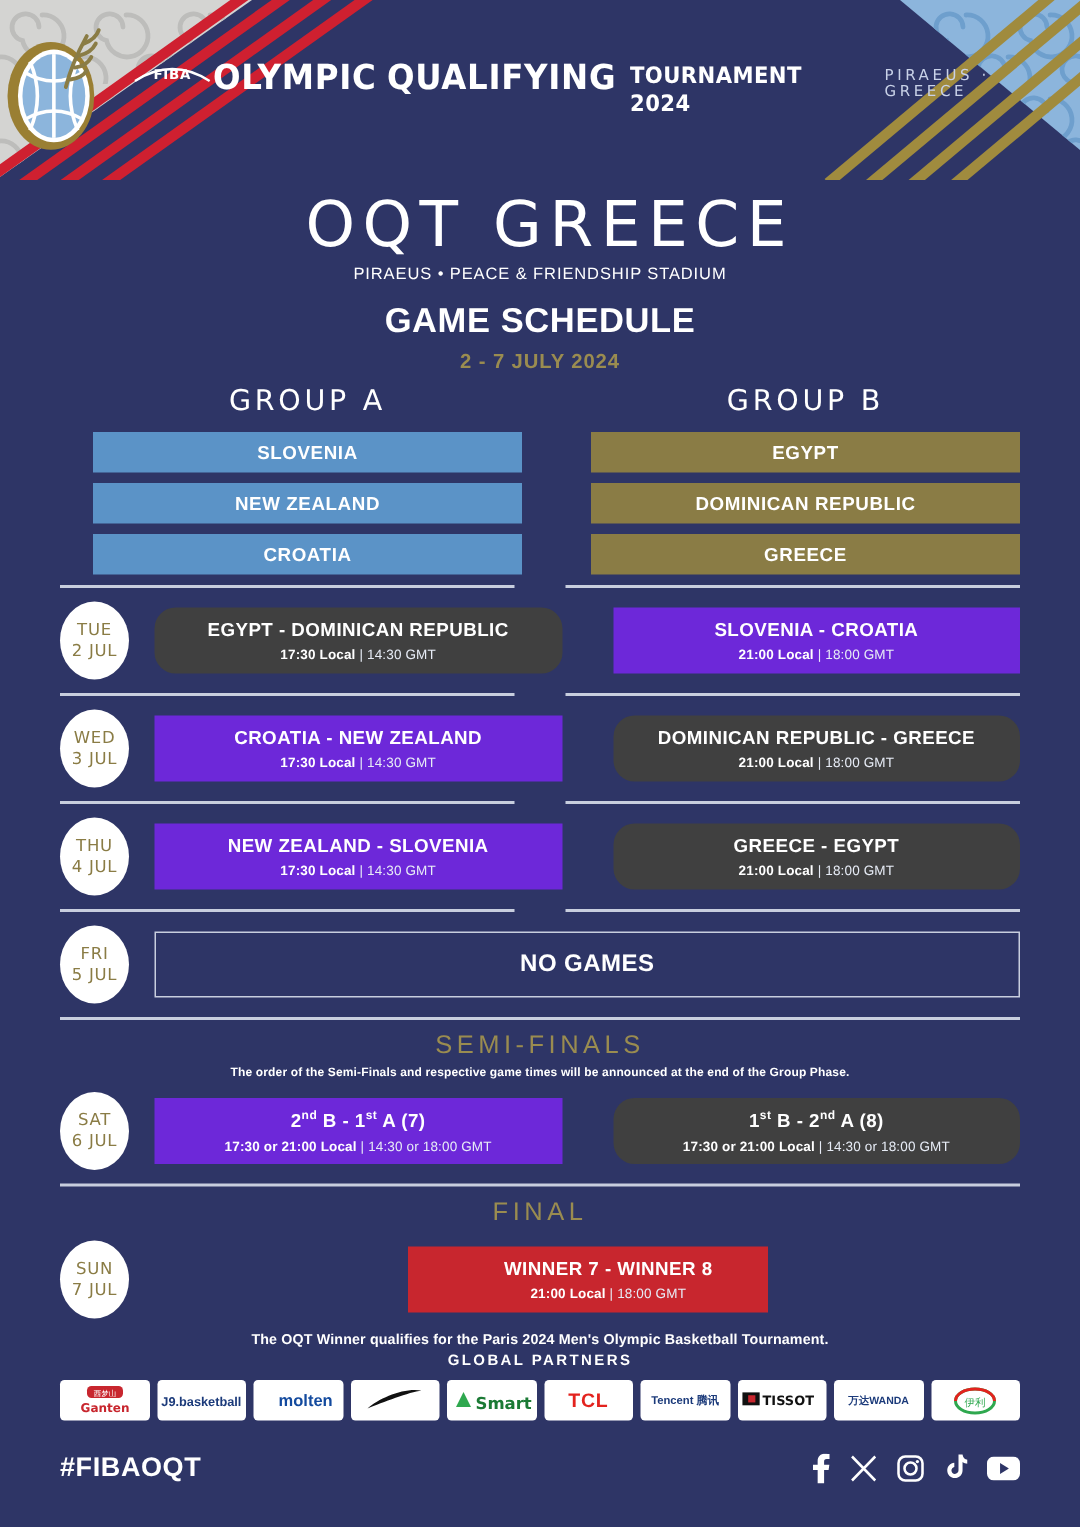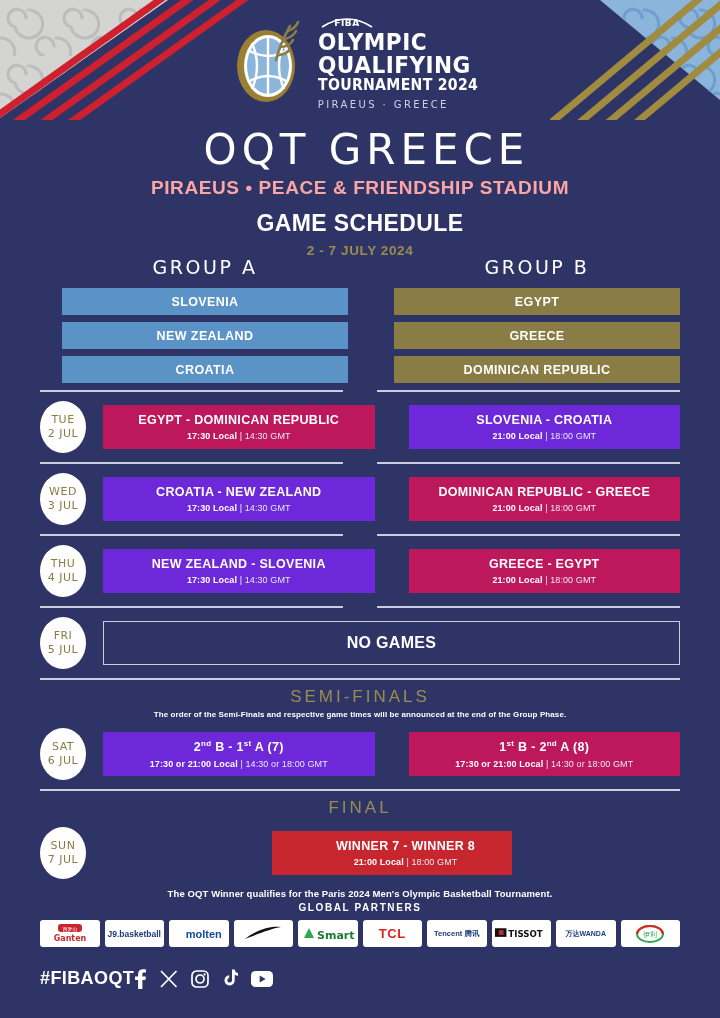--- a/index.html
+++ b/index.html
@@ -25,21 +25,21 @@
   .header-svg { display: block; }
 
   
   .logo-wrap {
     position: absolute; top: 14px; left: 0; width: 720px;
     display: flex; justify-content: center; align-items: center;
     gap: 10px;
     z-index: 5;
   }
   .logo-mark { width: 76px; height: 92px; }
-  .logo-text { display: flex; flex-direction: column; align-items: flex-start; }
+  .logo-text { display: flex; flex-direction: row; align-items: flex-start; }
   .logo-fiba {
     width: 54px; height: 16px; margin-bottom: 1px; margin-left: 2px;
   }
   .logo-l1, .logo-l2 {
     color: #ffffff; font-weight: 700; letter-spacing: 0.5px;
     line-height: 0.98; font-size: 23px;
     font-family: "DejaVu Sans", sans-serif;
     transform: scaleX(0.94); transform-origin: left center;
   }
   .logo-l3 {
@@ -55,21 +55,21 @@
 
   
   .titles { position: absolute; top: 128px; left: 0; width: 720px; text-align: center; }
   .t-oqt {
     color: #ffffff; font-size: 42px; font-weight: 400;
     letter-spacing: 5px; font-family: "DejaVu Sans", sans-serif;
     line-height: 1.05;
     padding-left: 13px;
   }
   .t-venue {
-    color: #fca5a5; font-size: 19px; font-weight: 700;
+    color: #ffffff; font-size: 11px; font-weight: 400;
     letter-spacing: 0.6px; margin-top: 5px;
   }
   .t-sched {
     color: #ffffff; font-size: 23px; font-weight: 700;
     letter-spacing: 0.4px; margin-top: 11px;
   }
   .t-dates {
     color: #9a8c50; font-size: 13.5px; font-weight: 700;
     letter-spacing: 0.6px; margin-top: 6px;
   }
@@ -118,21 +118,21 @@
     font-family: "DejaVu Sans", sans-serif;
     line-height: 1.25; margin-right: 17px;
   }
   .games { display: flex; gap: 34px; flex: 1; }
   .game-box {
     flex: 1; height: 44px;
     display: flex; flex-direction: column;
     align-items: center; justify-content: center;
   }
   .game-box.blue { background: #6d28d9; }
-  .game-box.gold { background: #be185d; }
+  .game-box.gold { background: #404040; border-radius: 14px; }
   .game-box.red  { background: #c8262e; padding-left: 28px; }
   .game-box.empty-outline {
     border: 1.5px solid #c8cede; background: transparent;
   }
   .g-teams {
     color: #ffffff; font-size: 12.5px; font-weight: 700; letter-spacing: 0.3px;
   }
   .g-teams.big { font-size: 16px; }
   .g-time {
     color: #e7ecf6; font-size: 9px; margin-top: 4px; letter-spacing: 0.1px;
@@ -170,21 +170,21 @@
   .partner-card {
     flex: 1; height: 27px; background: #ffffff; border-radius: 3px;
     display: flex; align-items: center; justify-content: center;
     overflow: hidden; padding: 0 2px;
   }
   .p-txt { font-size: 8.5px; font-weight: 700; color: #1b3a7a; white-space: nowrap; }
 
   
   .footer {
     position: absolute; left: 40px; top: 968px; width: 640px;
-    display: flex; align-items: center; 
+    display: flex; align-items: center; justify-content: space-between;
   }
   .hashtag {
     color: #ffffff; font-size: 18px; font-weight: 700; letter-spacing: 0.4px;
   }
   .socials { display: flex; align-items: center; gap: 13px; }
   .socials svg { display: block; }
 </style>
 </head>
 <body>
 
@@ -281,22 +281,22 @@
   <div class="groups">
     <div class="group-col a">
       <div class="group-head">GROUP A</div>
       <div class="team-box">SLOVENIA</div>
       <div class="team-box">NEW ZEALAND</div>
       <div class="team-box">CROATIA</div>
     </div>
     <div class="group-col b">
       <div class="group-head">GROUP B</div>
       <div class="team-box">EGYPT</div>
+      <div class="team-box">DOMINICAN REPUBLIC</div>
       <div class="team-box">GREECE</div>
-      <div class="team-box">DOMINICAN REPUBLIC</div>
     </div>
   </div>
 
   <div class="schedule">
 
     <div class="day-row">
       <div class="divider split">
           <span></span>
           <span></span>
         </div>

